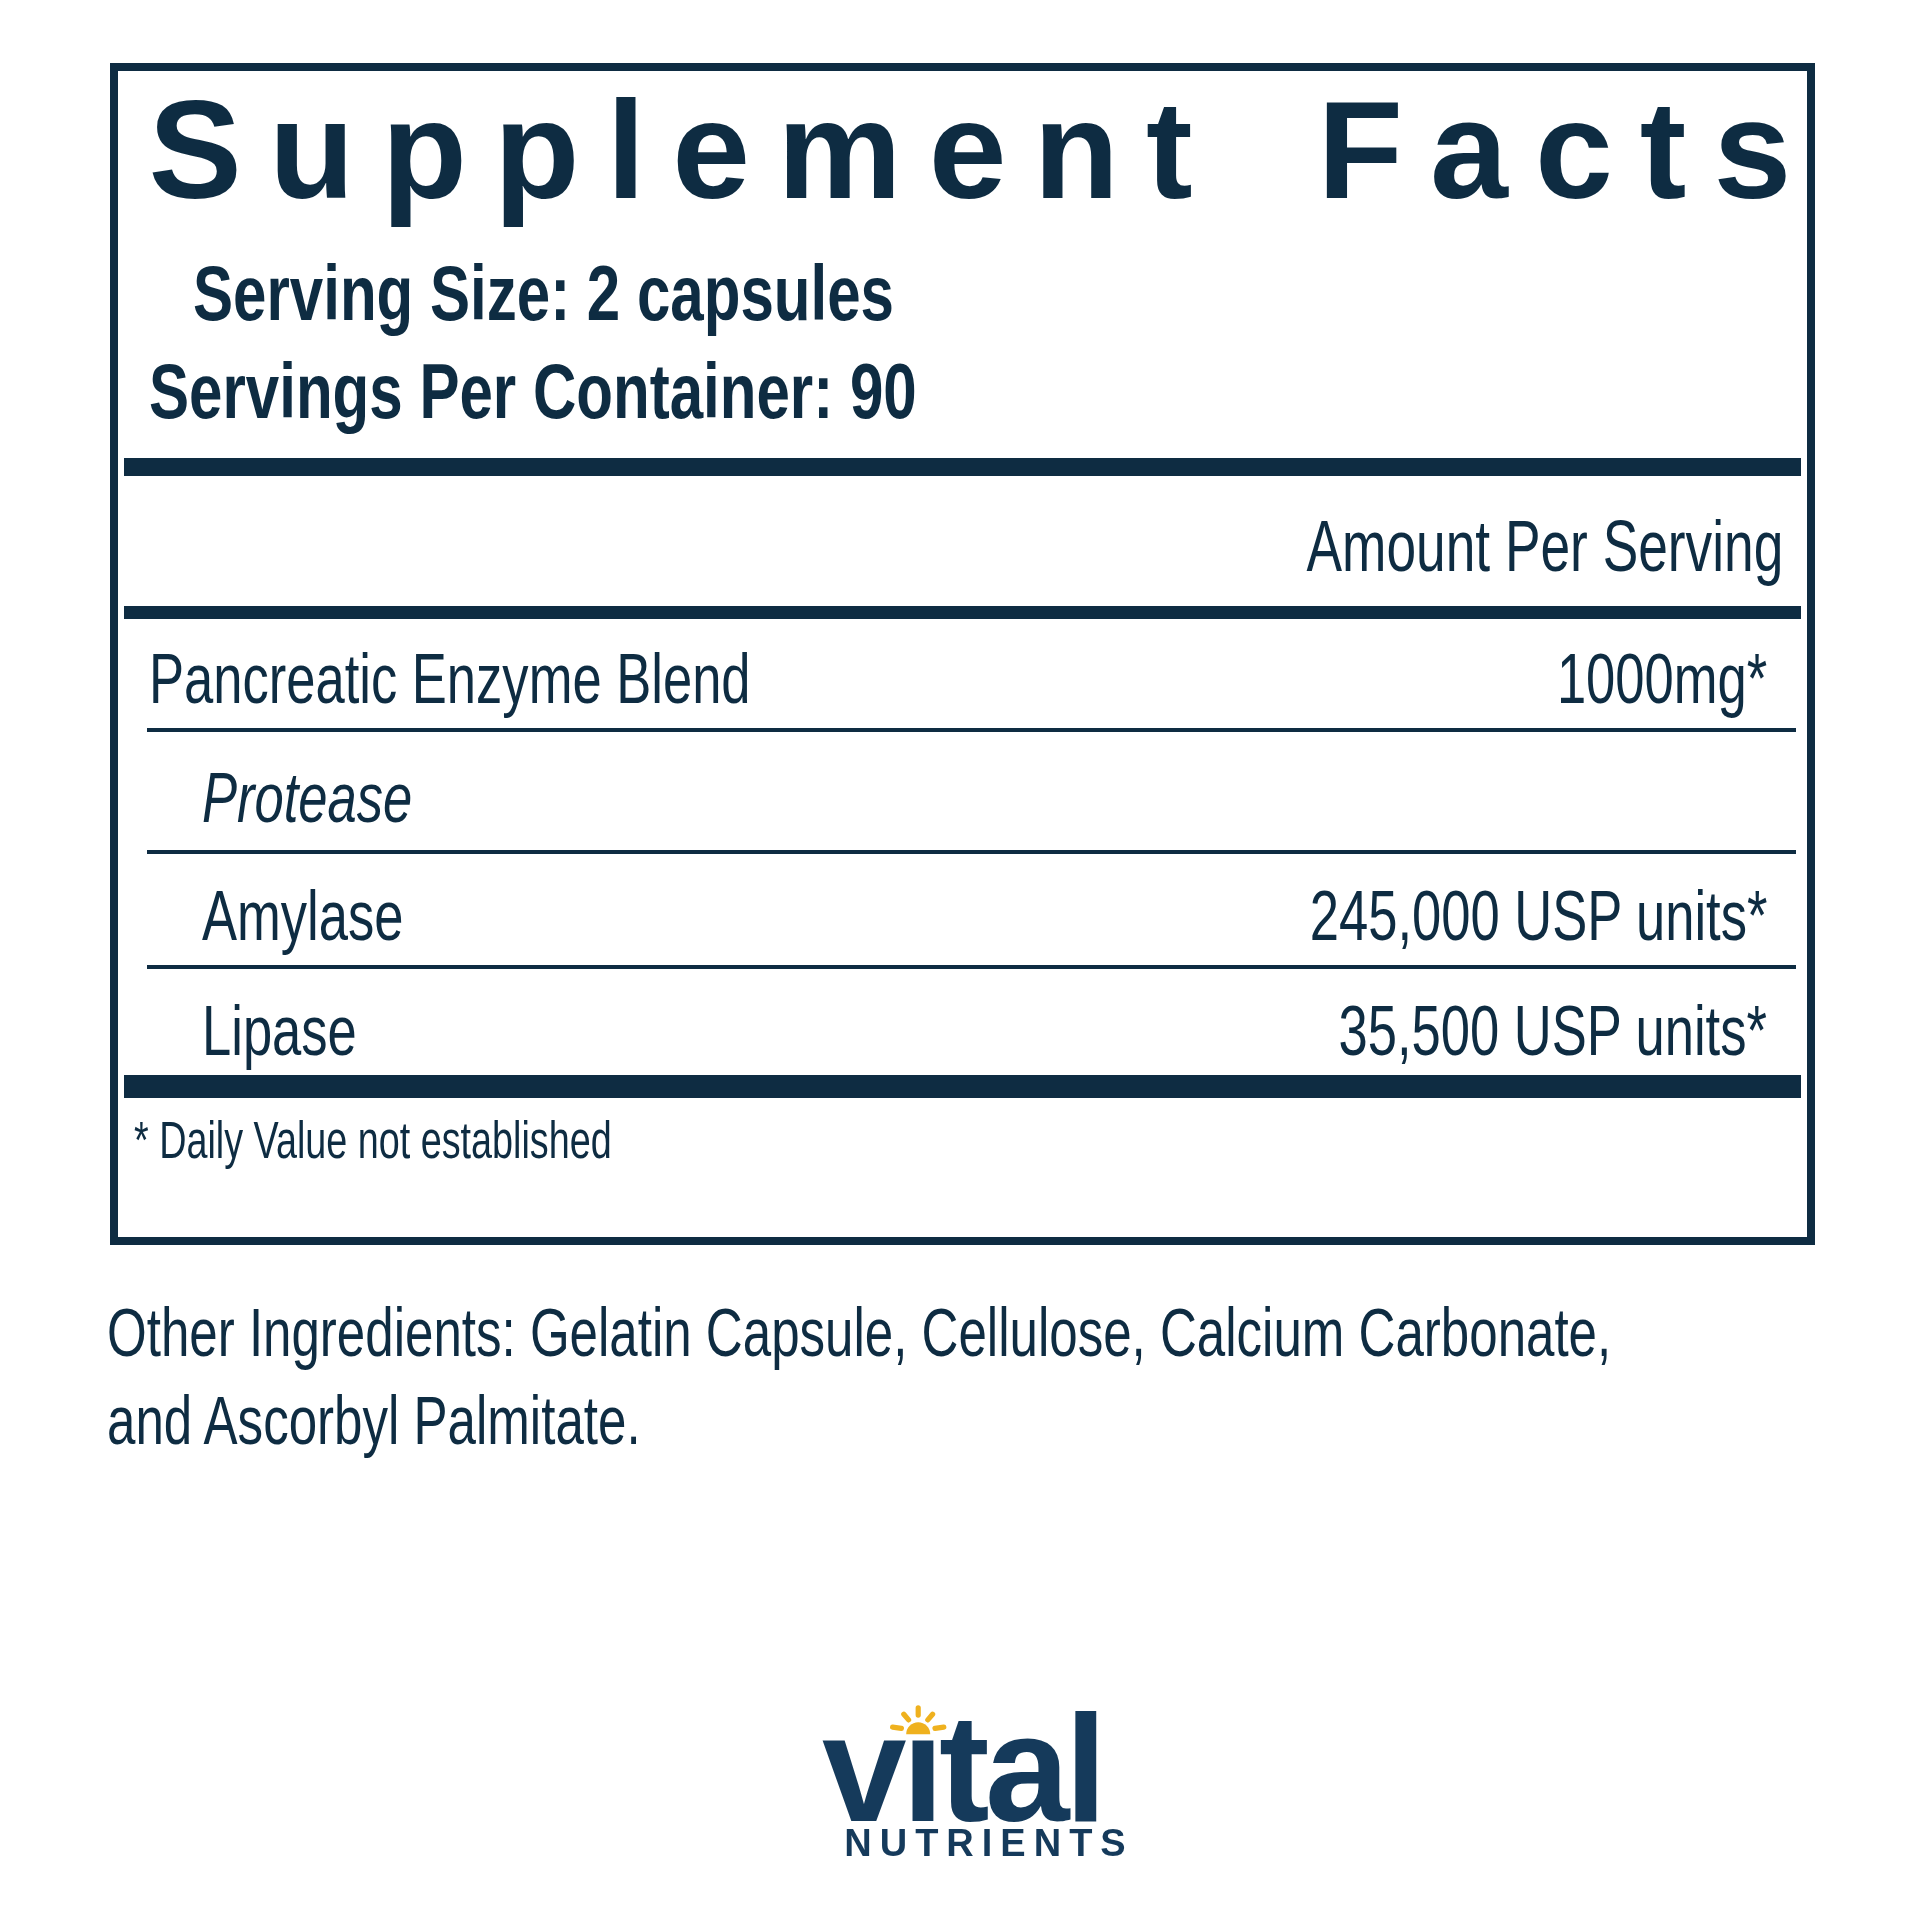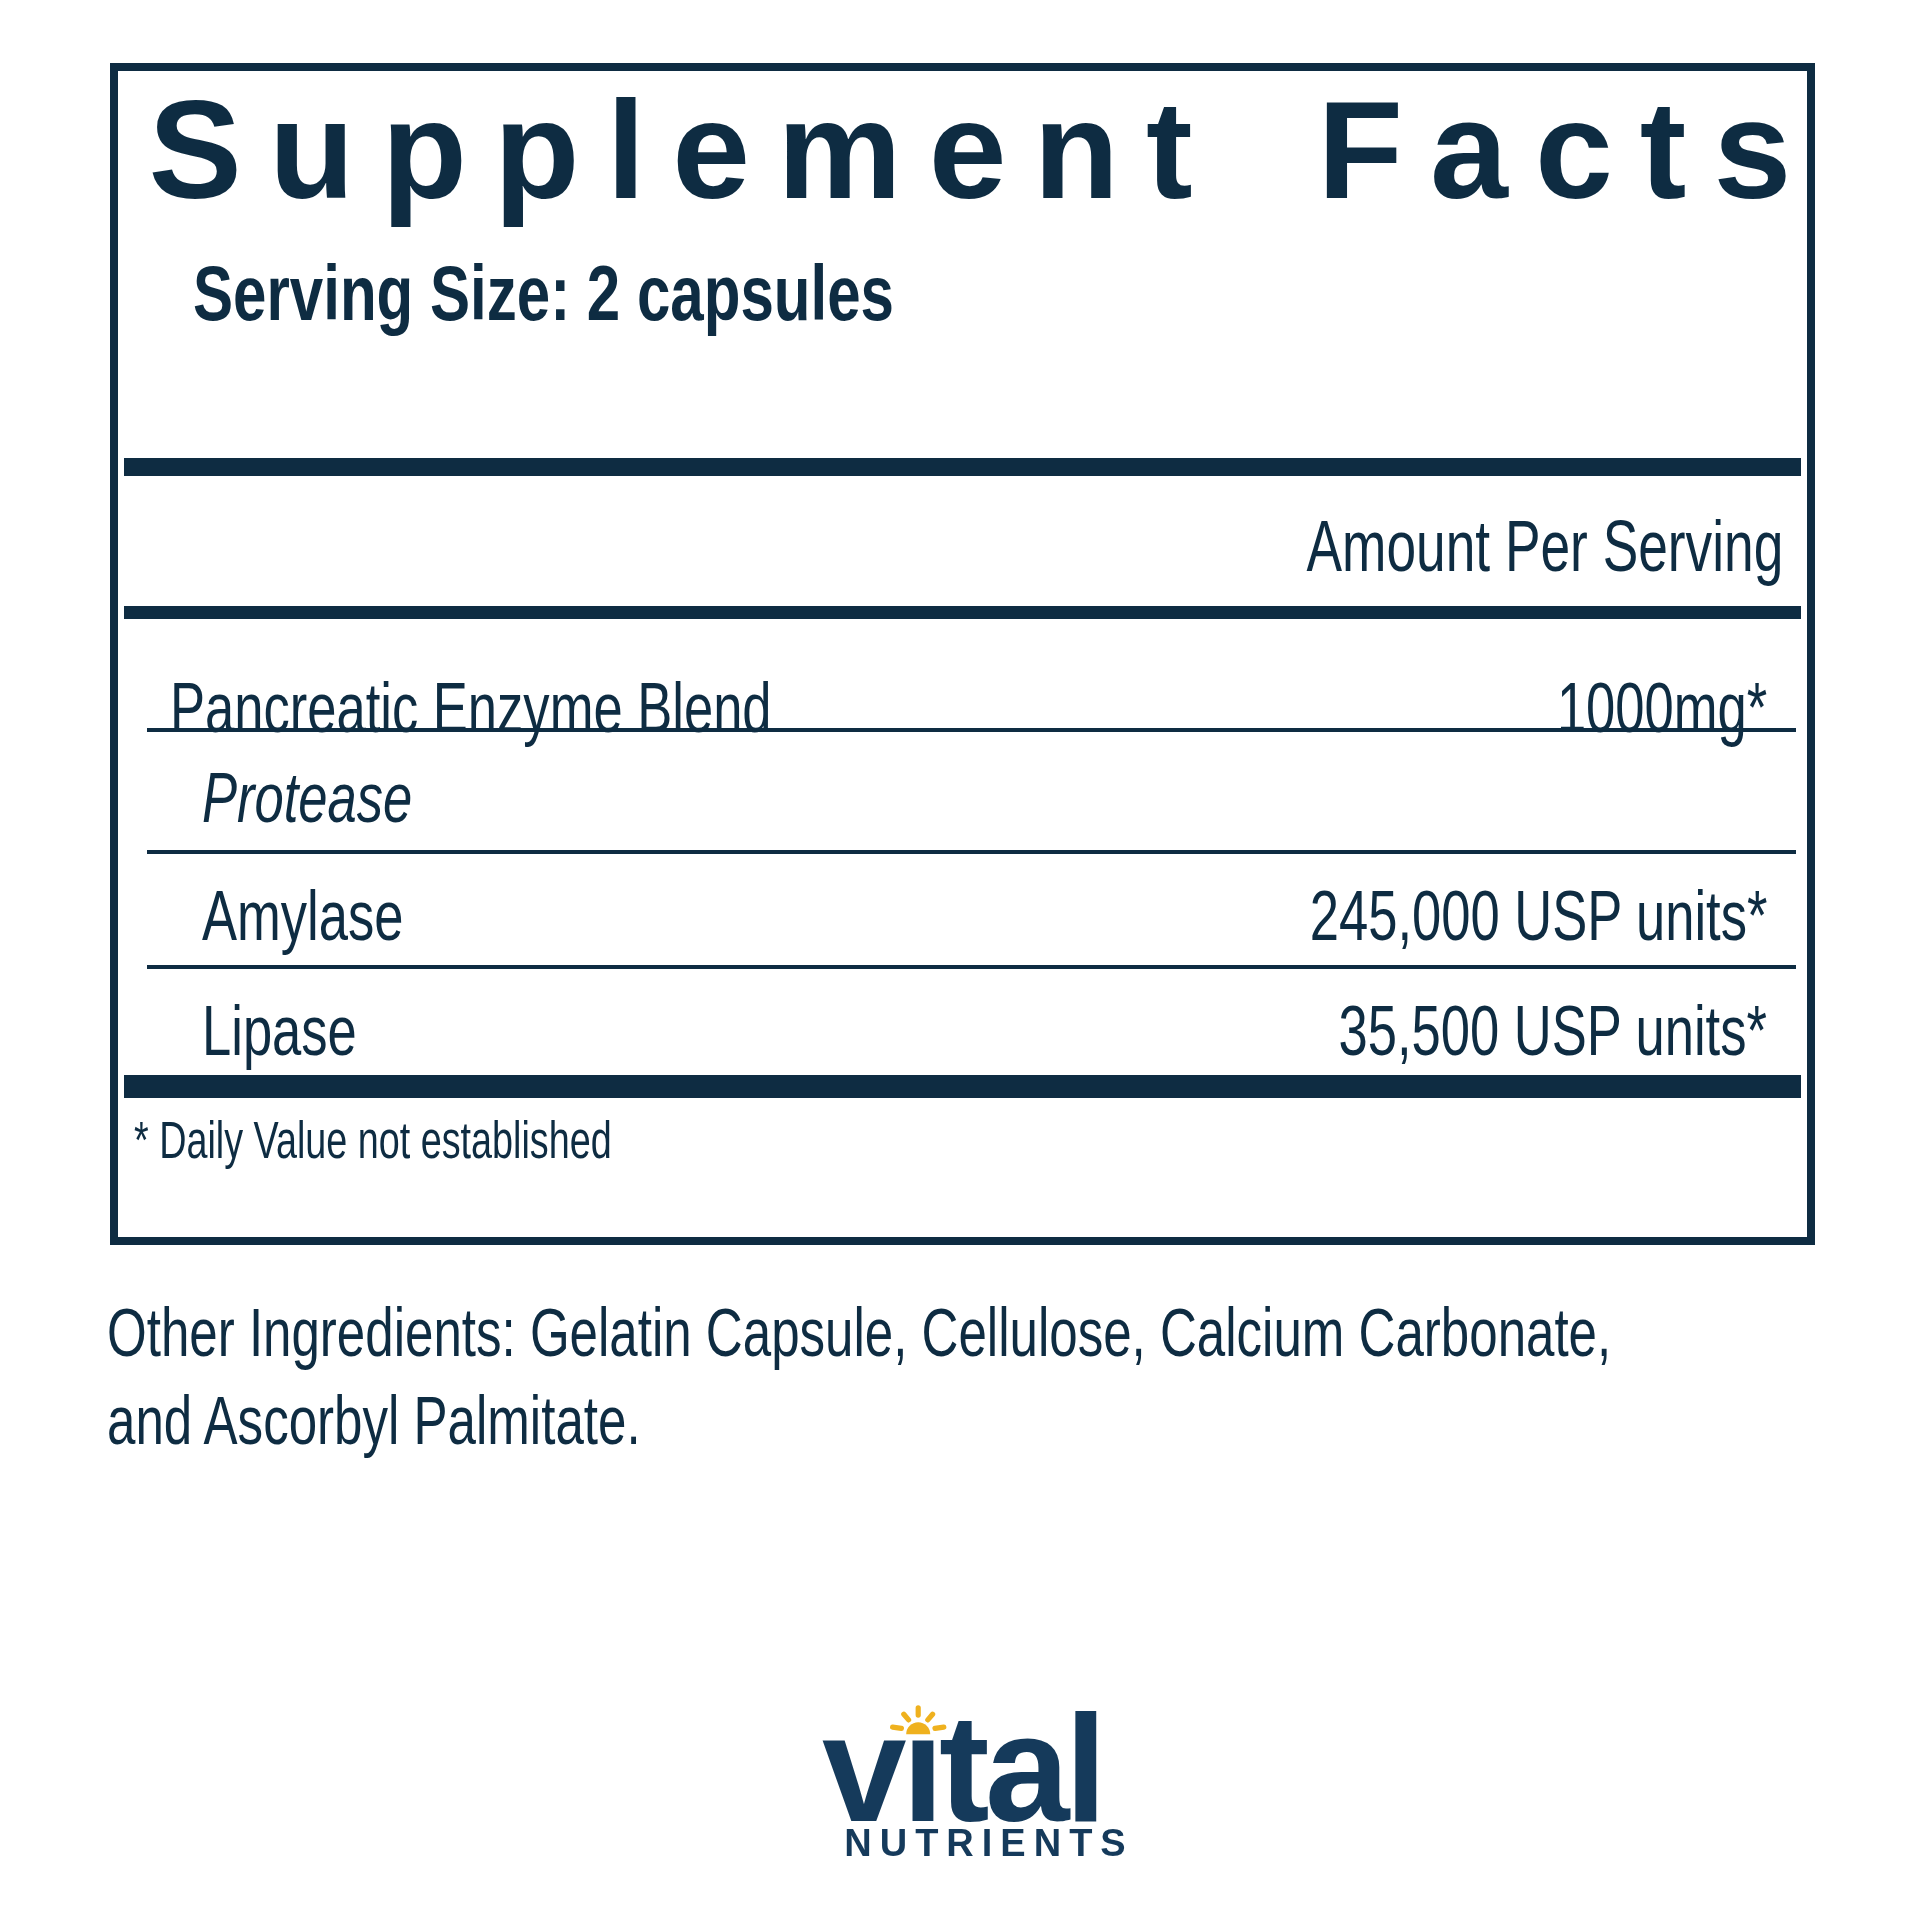--- a/index.html
+++ b/index.html
@@ -25,21 +25,21 @@
   .servline{left:30.5px;font-size:77px;font-weight:700;}
   .s1{top:184px;margin-left:44px;} .s2{top:282px;}
   .bar{position:absolute;left:6.4px;right:6.4px;background:#0e2c42;}
   .bar1{top:387px;height:18.4px;}
   .bar2{top:535px;height:13px;}
   .bar3{top:1004px;height:22.5px;}
   .rule{position:absolute;left:29px;right:11.2px;height:4px;background:#0e2c42;}
   .r1{top:657px;} .r2{top:779px;} .r3{top:894px;}
   .aps{top:439px;right:24px;font-size:72px;font-weight:400;}
   .rowline{position:absolute;left:30.5px;right:40px;height:80px;font-size:71px;font-weight:400;}
-  .row1{top:601px;margin-left:21px;} .row2{top:691px;font-style:italic;} .row3{top:809px;} .row4{top:924px;}
+  .row1{top:572px;} .row2{top:691px;font-style:italic;} .row3{top:809px;} .row4{top:924px;}
   .rowline .lab{position:absolute;left:0;top:0;line-height:1;white-space:nowrap;}
   .rowline.sub .lab{left:53px;}
   .rowline .val{position:absolute;right:0;top:0;line-height:1;white-space:nowrap;}
   .footnote{left:16px;top:1044px;font-size:51px;font-weight:400;}
   
   .other{
     position:absolute;left:107px;top:1289px;font-size:69px;font-weight:400;
     line-height:88px;color:#0e2c42;
   }
   .other .ln{display:block;height:88px;white-space:nowrap;}
@@ -60,20 +60,23 @@
 </head>
 <body>
 
 <div class="stage">
 
   <div class="panel">
     <div class="abs title">Supplement Facts</div>
 
     <div class="abs servline s1">
       <span class="cond cb">Serving Size: 2 capsules</span>
+    </div>
+    <div class="abs servline s2">
+      <span class="cond cb">Servings Per Container: 90</span>
     </div>
 
     <div class="bar bar1"></div>
 
     <div class="abs aps">
       <span class="cond cr">Amount Per Serving</span>
     </div>
 
     <div class="bar bar2"></div>
 

